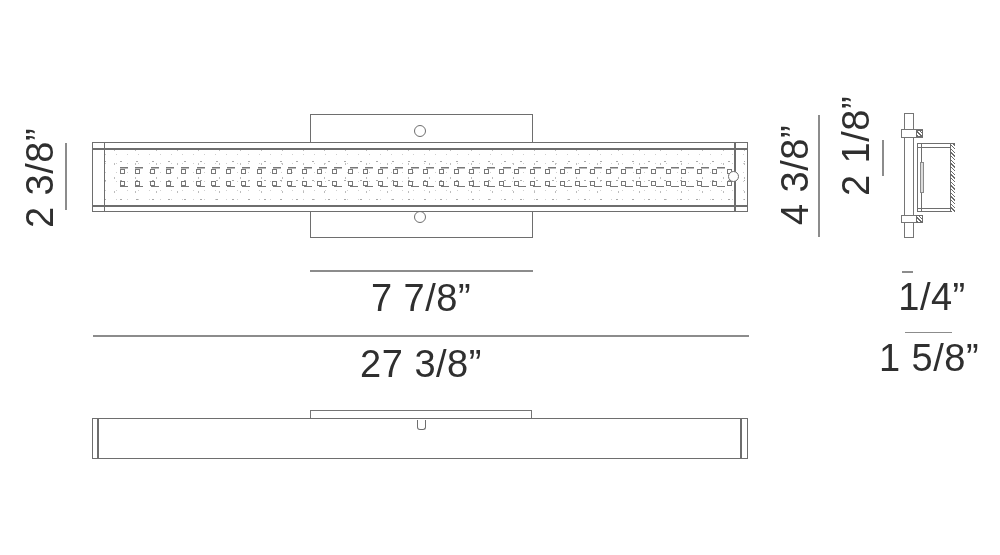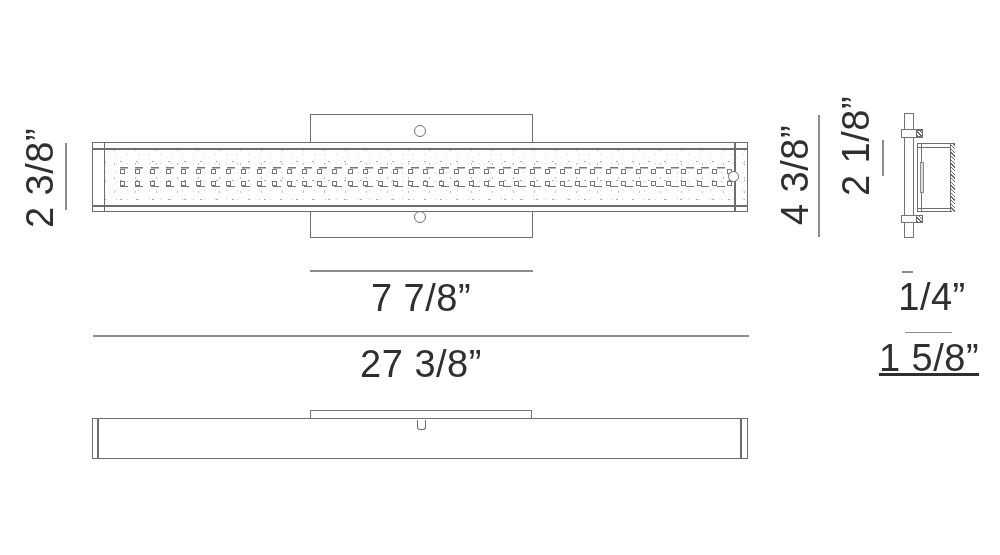--- a/index.html
+++ b/index.html
@@ -178,21 +178,21 @@
     <div class="dim-line" style="left:818px;top:115px;width:1.5px;height:122px;"></div>
     <div class="dim-label rot" style="left:795px;top:175px;">4 3/8”</div>
 
     <div class="dim-line" style="left:882px;top:140px;width:1.5px;height:36px;"></div>
     <div class="dim-label rot" style="left:856px;top:146px;">2 1/8”</div>
 
     <div class="dim-line" style="left:902px;top:271px;width:11px;height:1.5px;"></div>
     <div class="dim-label" style="left:908px;top:297px;margin-left:24px;">1/4”</div>
 
     <div class="dim-line" style="left:905px;top:331.5px;width:47px;height:1.5px;"></div>
-    <div class="dim-label" style="left:929px;top:358px;text-decoration:underline;">1 5/8”</div>
+    <div class="dim-label" style="left:929px;top:358px;">1 5/8”</div>
   </div>
 
   <div>
 
     <div class="thin-outline" style="left:310px;top:410px;width:222px;height:9px;"></div>
 
     <div class="outline" style="left:92px;top:418px;width:656px;height:41px;"></div>
     <div class="line" style="left:97px;top:419px;width:1.5px;height:39px;"></div>
     <div class="line" style="left:740px;top:419px;width:1.5px;height:39px;"></div>
 

